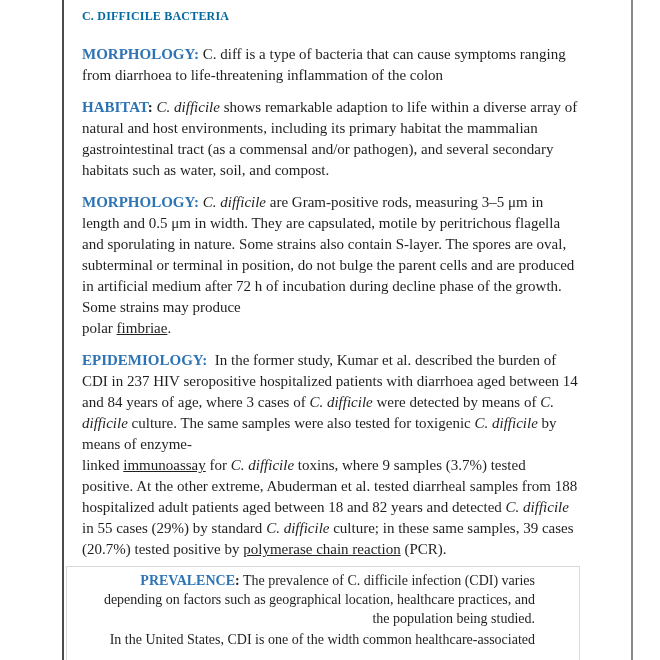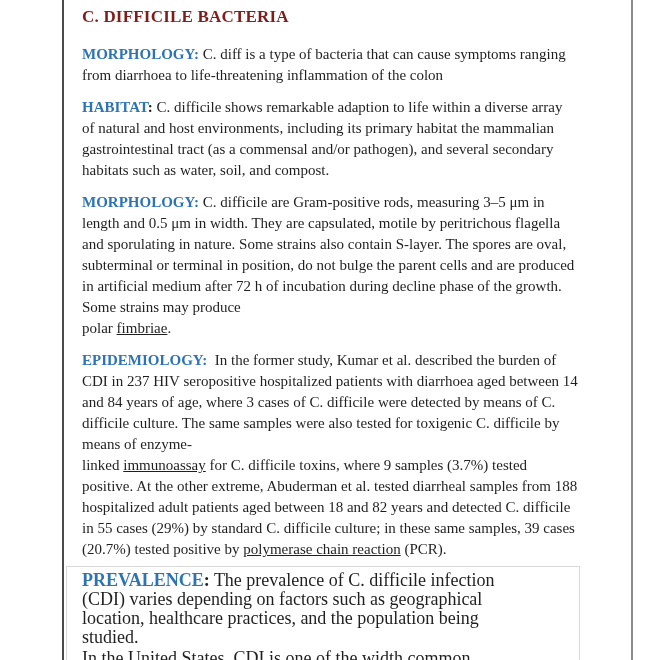--- a/index.html
+++ b/index.html
@@ -20,50 +20,51 @@
   }
   .page-line.left  { left: 62px;  background: #4b4b4b; }
   .page-line.right { left: 631px; background: #8a8a8a; }
   .content {
     position: absolute;
     left: 82px;
     top: 7px;
     width: 496px;
   }
   h1.doc-title {
-    font-size: 17px;
+    font-size: 12px;
     line-height: 19px;
     font-weight: bold;
-    color: #7f1d1d;
+    color: #0369a1;
     margin: 0 0 18px 0;
     letter-spacing: 0.2px;
   }
   p.body {
     font-size: 15px;
     line-height: 21px;
     margin: 0 0 11px 0;
   }
   p.body.last-main { margin-bottom: 6px; }
   .seg-label { color: #2e74b5; font-weight: bold; }
   .seg-bold  { font-weight: bold; }
-  .seg-i     { }
+  .seg-i     { font-style: italic; }
   .seg-u     { text-decoration: underline; }
   .prevalence-box {
     box-sizing: border-box;
     margin-left: -16px;
     width: 514px;
     height: 200px;
     border: 1px solid #d9d9d9;
     background: #ffffff;
     padding: 4px 44px 8px 15px;
   }
   .prevalence-box p.body {
-    font-size: 18px;
+    font-size: 14px;
     line-height: 19px;
-    margin: 0 0 2px 0;
+    margin: 0 0 2px 16px;
+    text-align: right;
   }
 </style>
 </head>
 <body>
 
 <div class="canvas">
   <div class="page-line left"></div>
   <div class="page-line right"></div>
 
   <div class="content">

